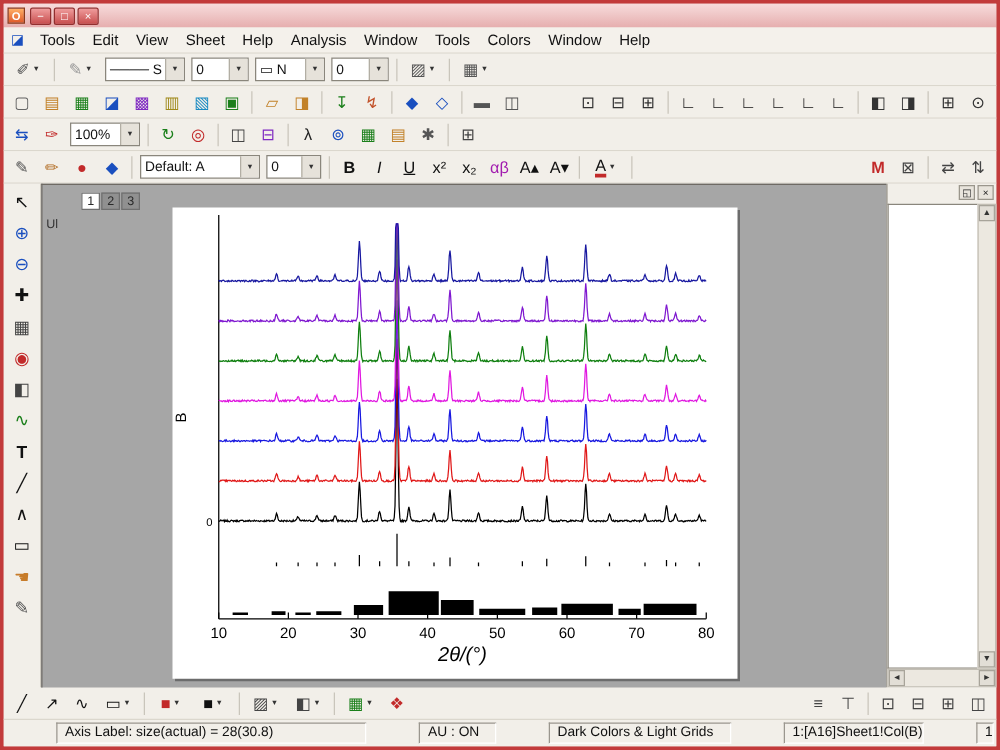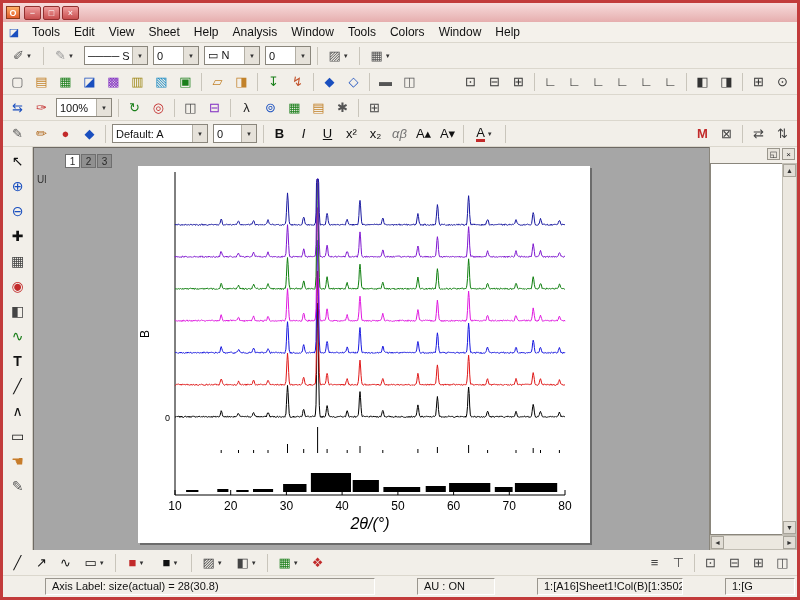--- a/index.html
+++ b/index.html
@@ -298,21 +298,21 @@
       <span class="tbtn">
         <span class="ticon" style="color: rgb(17, 17, 17); text-decoration: underline;">U</span>
       </span>
       <span class="tbtn">
         <span class="ticon" style="color: rgb(17, 17, 17);">x²</span>
       </span>
       <span class="tbtn">
         <span class="ticon" style="color: rgb(17, 17, 17);">x₂</span>
       </span>
       <span class="tbtn">
-        <span class="ticon" style="color: #737373; font-style: italic;">αβ</span>
+        <span class="ticon" style="color: #a21caf;">αβ</span>
       </span>
       <span class="tbtn">
         <span class="ticon" style="color: rgb(17, 17, 17);">A▴</span>
       </span>
       <span class="tbtn">
         <span class="ticon" style="color: rgb(17, 17, 17);">A▾</span>
       </span>
       <span class="tsep"></span>
       <span class="tbtn hasdd">
         <span class="ticon" style="color: rgb(17, 17, 17); border-bottom: 3px solid rgb(194, 42, 42);">A</span>
@@ -532,17 +532,18 @@
         <span class="ticon" style="color: rgb(68, 68, 68);">⊞</span>
       </span>
       <span class="tbtn">
         <span class="ticon" style="color: rgb(68, 68, 68);">◫</span>
       </span>
     </div>
 
   <div class="statusbar" id="status-bar">
       <span class="status-seg seg0">Axis Label: size(actual) = 28(30.8)</span>
       <span class="status-seg seg1">AU : ON</span>
+      <span class="status-seg seg2">Dark Colors &amp; Light Grids</span>
       <span class="status-seg seg3">1:[A16]Sheet1!Col(B)[1:3502]</span>
       <span class="status-seg seg4">1:[G</span>
     </div>
 
 </div>
 
 </body></html>

